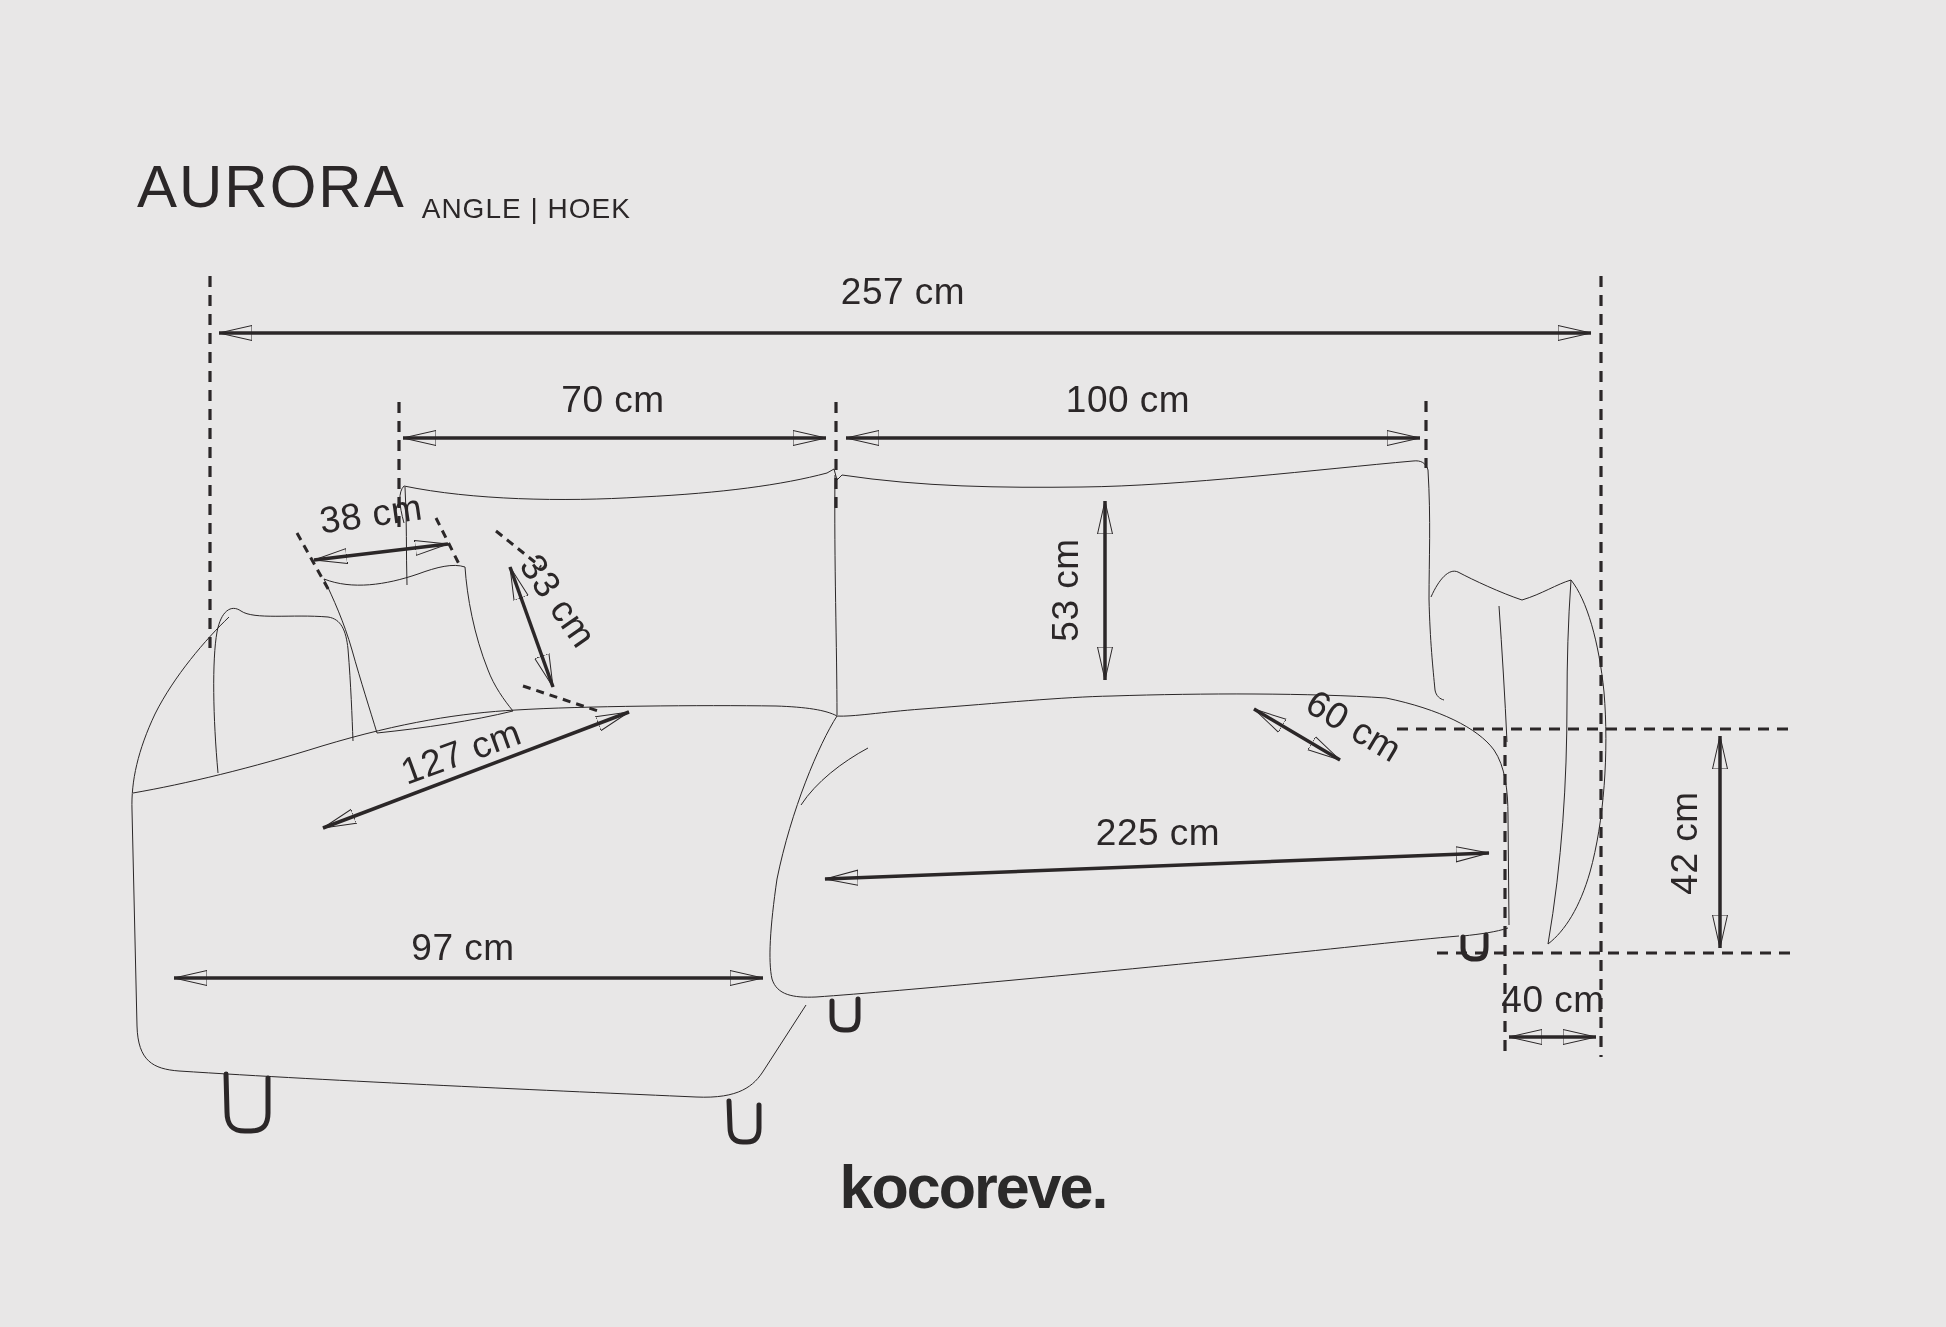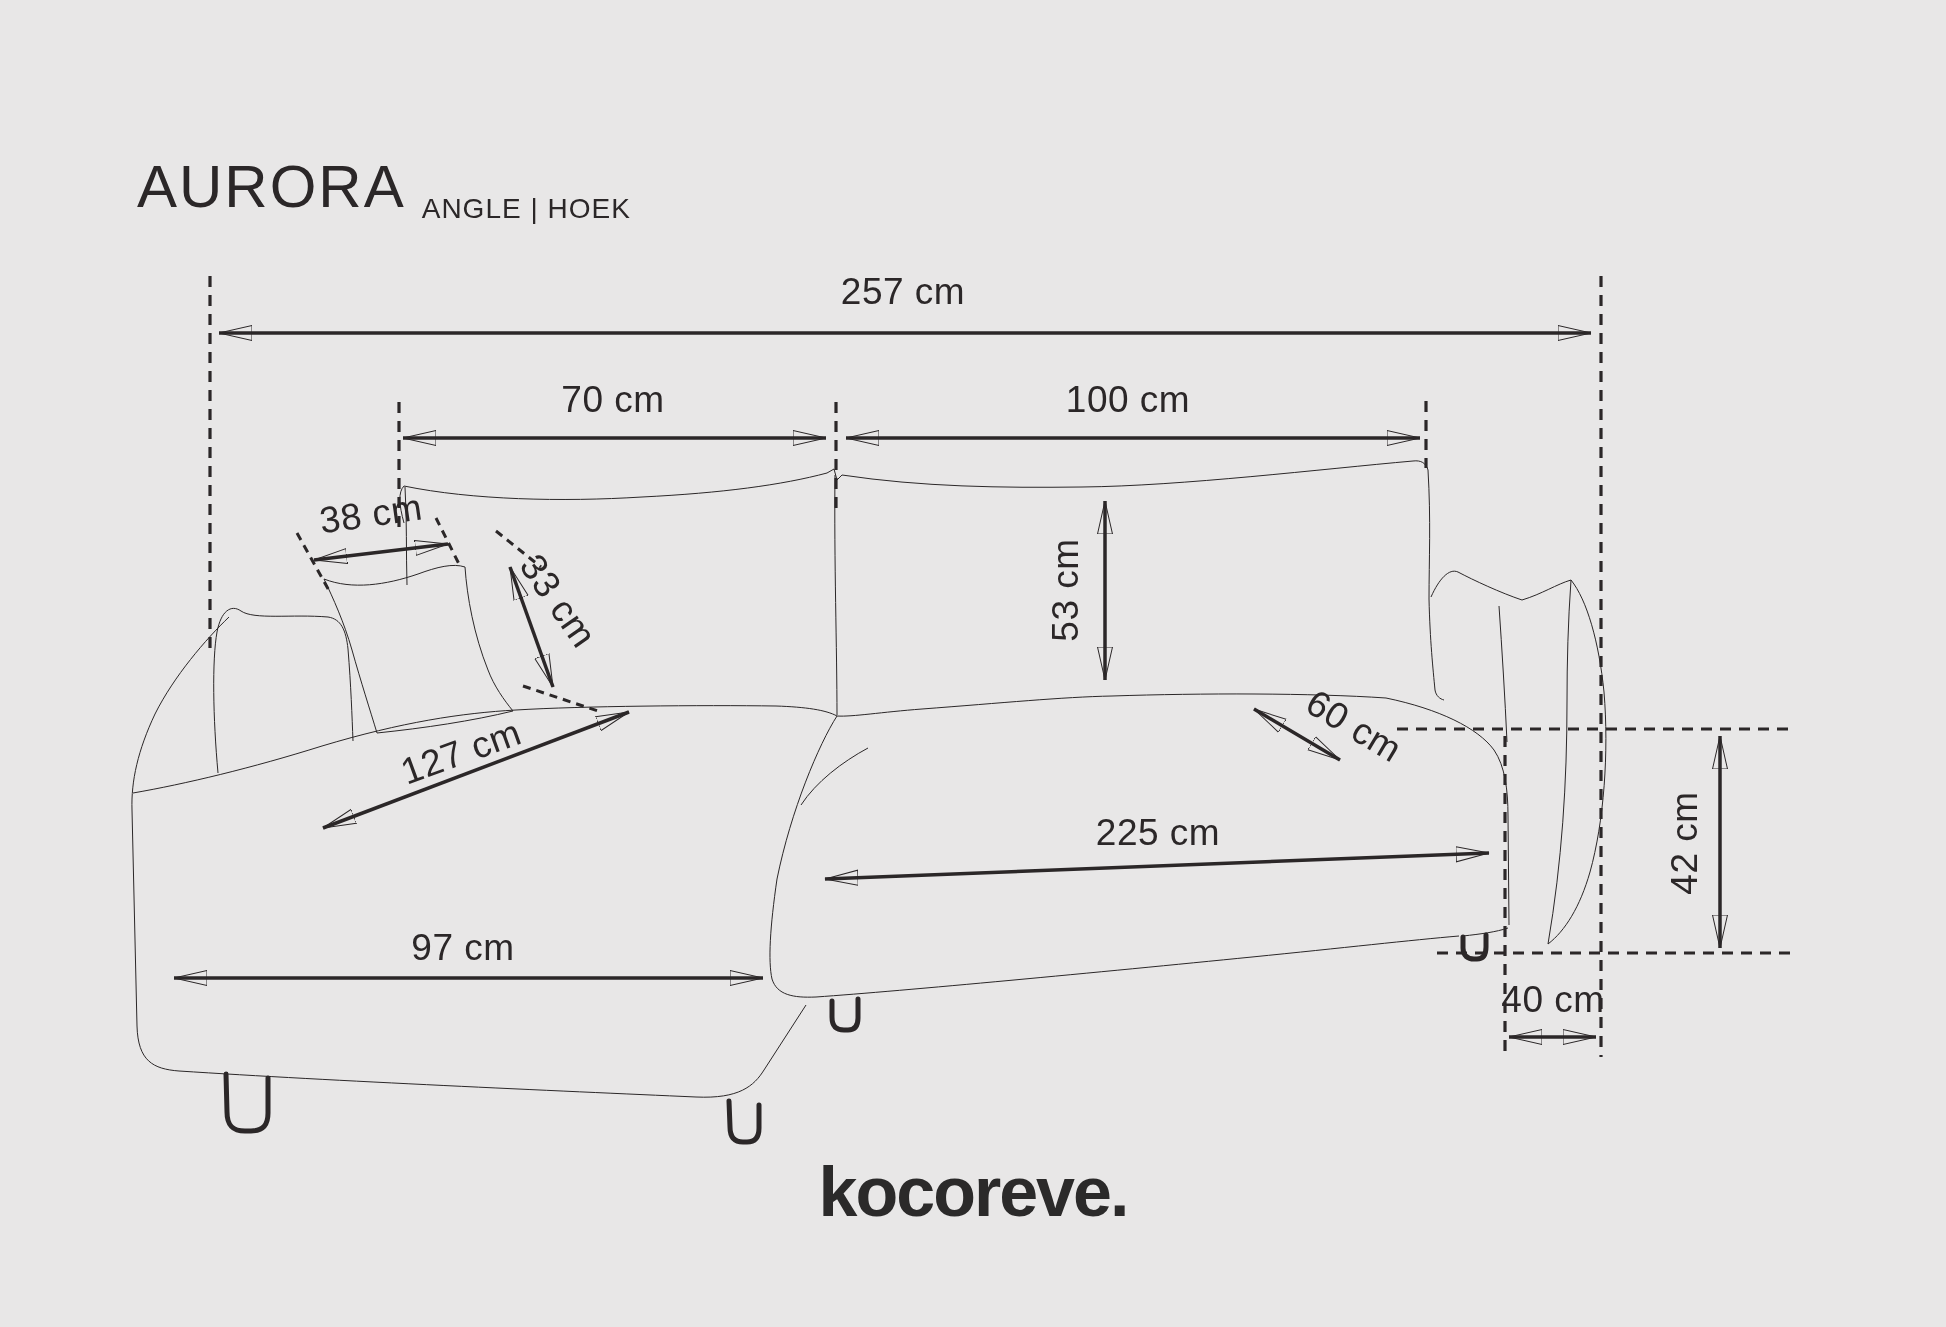--- a/index.html
+++ b/index.html
@@ -26,21 +26,21 @@
     letter-spacing:0.5px;
   }
   .header{
     position:absolute;left:137px;top:148px;
     display:flex;align-items:center;gap:16px;color:#2b2728;
   }
   .header .title{font-size:60px;letter-spacing:2px;font-weight:400;}
   .header .subtitle{font-size:28px;letter-spacing:1px;font-weight:400;margin-top:45px;}
   .logo{
     position:absolute;left:50%;top:1152px;transform:translateX(-50%);
-    font-size:70px;font-weight:bold;letter-spacing:-2px;color:#2b2a2a;
+    font-size:61px;font-weight:bold;letter-spacing:-2px;color:#2b2a2a;
   }
 </style>
 </head>
 <body>
 
 <div class="canvas">
 
   <svg class="drawing" width="1946" height="1327" viewBox="0 0 1946 1327">
     <defs>
       <marker id="ah" markerUnits="userSpaceOnUse" markerWidth="40" markerHeight="24" refX="33" refY="11" orient="auto-start-reverse">

